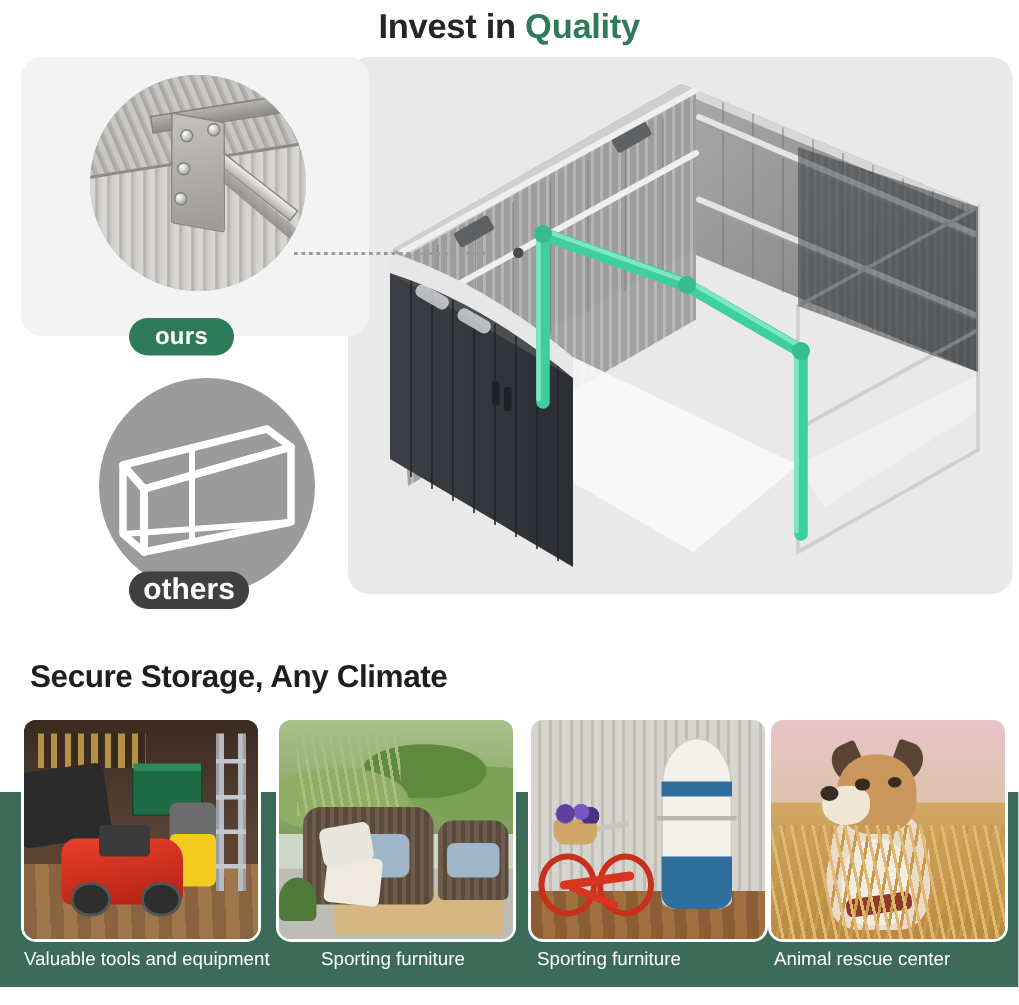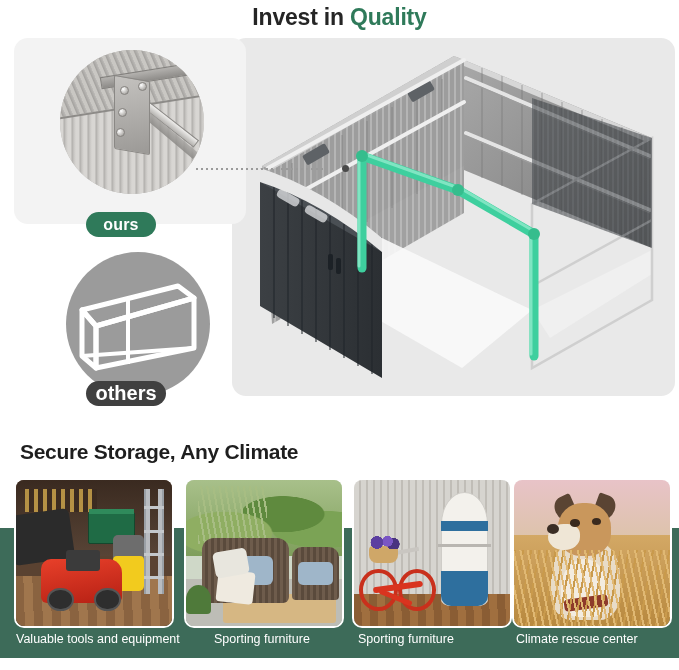--- a/index.html
+++ b/index.html
@@ -521,15 +521,15 @@
           <div class="ph4-eye ph4-e2"></div>
         <div class="ph4-harness"></div>
         <div class="ph4-wheat"></div>
       </div>
     </div>
   </div>
 
   <div class="caption c1">Valuable tools and equipment</div>
   <div class="caption c2">Sporting furniture</div>
   <div class="caption c3">Sporting furniture</div>
-  <div class="caption c4">Climate rescue center</div>
+  <div class="caption c4">Animal rescue center</div>
 
 </div>
 
 </body></html>

